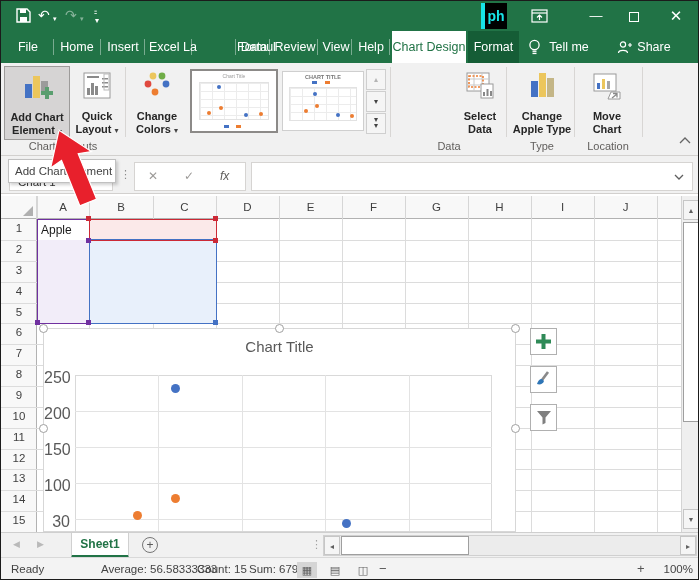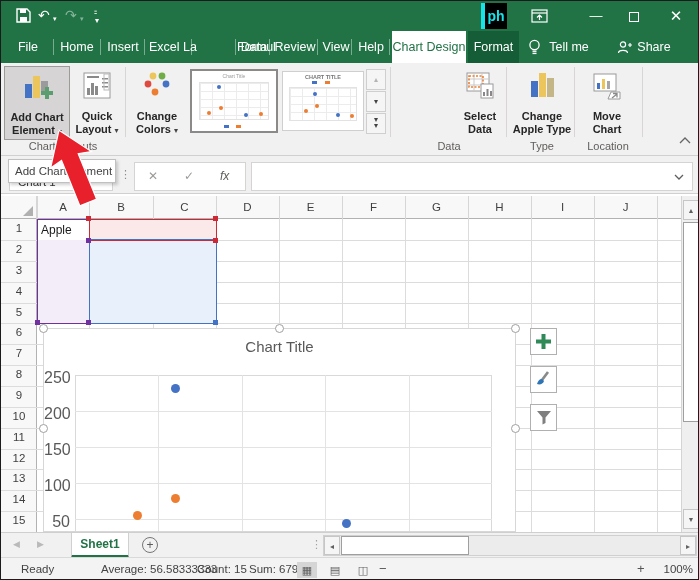--- a/index.html
+++ b/index.html
@@ -415,21 +415,21 @@
       <div class="cgl" style="left: 197.8px; top: 46px; width: 1px; height: 158px;"></div>
       <div class="cgl" style="left: 31px; top: 118px; width: 417px; height: 1px;"></div>
       <div class="cgl" style="left: 281.2px; top: 46px; width: 1px; height: 158px;"></div>
       <div class="cgl" style="left: 31px; top: 154px; width: 417px; height: 1px;"></div>
       <div class="cgl" style="left: 364.6px; top: 46px; width: 1px; height: 158px;"></div>
       <div class="cgl" style="left: 31px; top: 190px; width: 417px; height: 1px;"></div>
       <div class="ytick" style="top: 40px;">250</div>
       <div class="ytick" style="top: 76px;">200</div>
       <div class="ytick" style="top: 112px;">150</div>
       <div class="ytick" style="top: 148px;">100</div>
-      <div class="ytick" style="top: 184px;">50</div>
+      <div class="ytick" style="top: 184px;">30</div>
       <div class="dot" style="left: 126.6px; top: 54.5px; background: rgb(68, 114, 196);"></div>
       <div class="dot" style="left: 297.6px; top: 189.8px; background: rgb(68, 114, 196);"></div>
       <div class="dot" style="left: 126.6px; top: 165.3px; background: rgb(237, 125, 49);"></div>
       <div class="dot" style="left: 89px; top: 181.9px; background: rgb(237, 125, 49);"></div>
     </div>
   <div class="sel-circle" style="left:38px;top:323px"></div>
   <div class="sel-circle" style="left:274px;top:323px"></div>
   <div class="sel-circle" style="left:510px;top:323px"></div>
   <div class="sel-circle" style="left:38px;top:423px"></div>
   <div class="sel-circle" style="left:510px;top:423px"></div>
@@ -465,21 +465,21 @@
     <div id="add-sheet">+</div>
     <span class="abs" style="left:310px;top:5px;font-size:11px;color:#a0a0a0">⋮</span>
     <div id="hscroll">
       <div class="sc-btn" style="left:0;top:0;width:16px;height:19px;font-size:8px;line-height:19px">◂</div>
       <div class="sc-thumb" style="left:17px;top:0;width:128px;height:19px"></div>
       <div class="sc-btn" style="right:0;top:0;width:16px;height:19px;font-size:8px;line-height:19px">▸</div>
     </div>
   </div>
 
   <div id="statusbar" class="abs">
-    <span class="st" style="left:20px">Ready</span>
+    <span class="st" style="left:10px">Ready</span>
     <span class="st" style="left:100px">Average: 56.58333333</span>
     <span class="st" style="left:196px">Count: 15</span>
     <span class="st" style="left:248px">Sum: 679</span>
     <div class="viewicon" style="left:296px;background:#d5d5d5">▦</div>
     <div class="viewicon" style="left:324px">▤</div>
     <div class="viewicon" style="left:352px">◫</div>
     <span class="st" style="left:378px;font-size:13px;color:#555;top:3px">−</span>
 
     <span class="st" style="left:636px;font-size:13px;color:#555;top:3px">+</span>
     <span class="st" style="left:652px;width:40px;text-align:right">100%</span>

